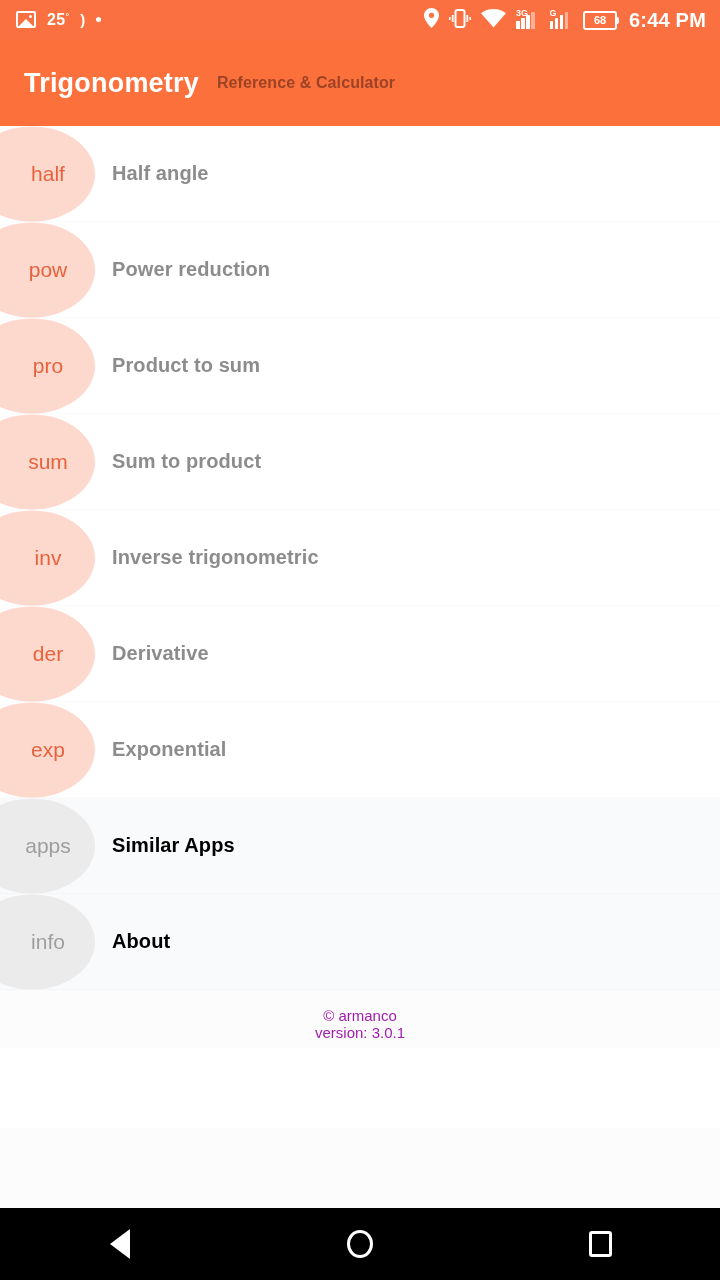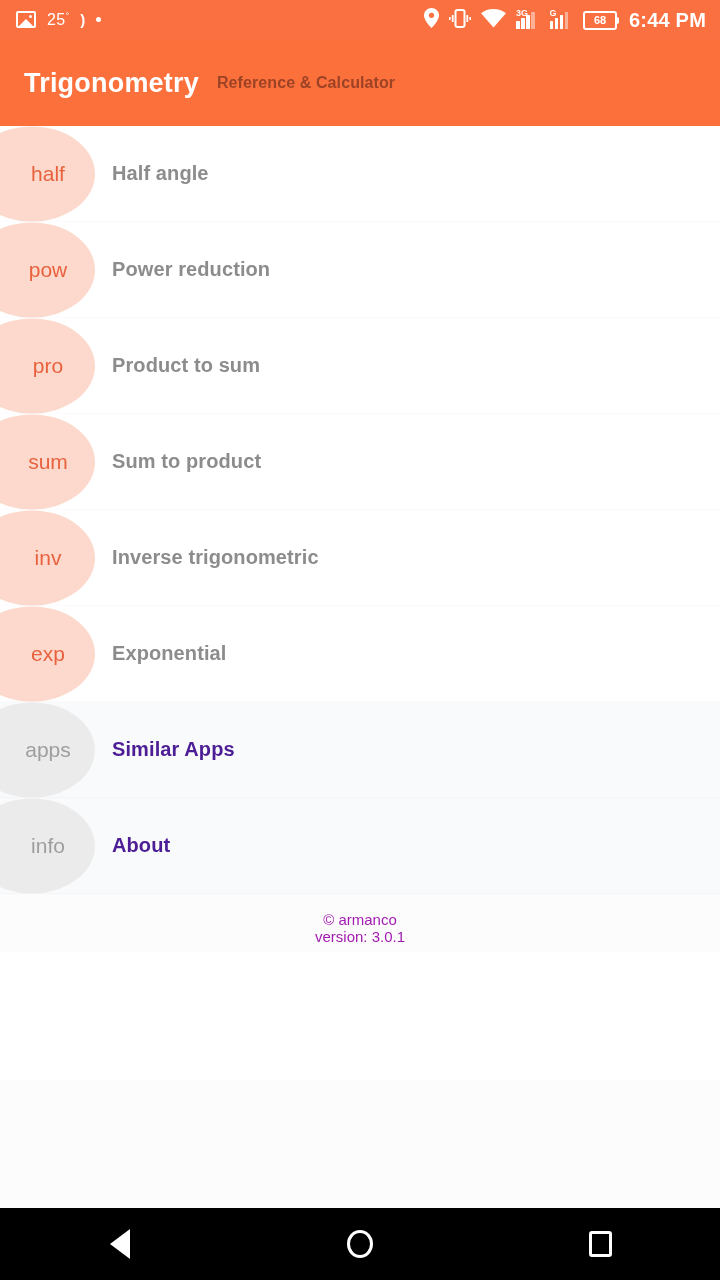--- a/index.html
+++ b/index.html
@@ -19,21 +19,21 @@
   
   .statusbar {
     height:40px; flex:0 0 40px;
     background:#FA7040;
     display:flex; align-items:center;
     padding:0 14px 0 16px;
     color:#ffffff;
   }
   .sb-left { display:flex; align-items:center; gap:11px; }
   .sb-right { margin-left:auto; display:flex; align-items:center; gap:10px; }
-  .sb-temp { font-size:16px; font-weight:normal; letter-spacing:.3px; }
+  .sb-temp { font-size:16px; font-weight:bold; letter-spacing:.3px; }
   .sb-deg { font-size:9px; vertical-align:super; }
   .sb-glyph { font-size:15px; font-weight:bold; line-height:1; }
   .sb-dot { width:5px; height:5px; border-radius:50%; background:#fff; display:block; }
   .sb-time { font-size:20px; font-weight:bold; letter-spacing:.2px; margin-left:2px; }
   .img-icon {
     width:20px; height:17px; border:2px solid #fff; border-radius:2px;
     position:relative; overflow:hidden;
   }
   .img-icon::after{
     content:""; position:absolute; left:1px; bottom:0;
@@ -87,21 +87,21 @@
     background:#FCD9CC;
     display:flex; align-items:center; justify-content:center;
   }
   .badge span { font-size:21px; color:#E8623E; transform:translateX(16px); }
   .row.secondary .badge { background:#EBEBEB; }
   .row.secondary .badge span { color:#9E9E9E; }
   .row-label {
     margin-left:112px; font-size:20px; font-weight:bold; color:#8C8C8C;
     letter-spacing:.1px;
   }
-  .row.secondary .row-label { color:#4c1d95; }
+  .row.secondary .row-label { color:#000000; }
 
   
   .footer {
     flex:0 0 auto; background:#FCFCFD;
     padding-top:18px; padding-bottom:6px;
     text-align:center;
   }
   .footer div { font-size:15px; color:#a21caf; line-height:1.12; }
   .spacer { flex:1 1 auto; background:#FCFCFD; }
 
@@ -211,20 +211,26 @@
       <div class="row-label">Sum to product</div>
     </div>
 
     <div class="row">
       <div class="badge">
           <span>inv</span>
         </div>
       <div class="row-label">Inverse trigonometric</div>
     </div>
 
+    <div class="row">
+      <div class="badge">
+          <span>der</span>
+        </div>
+      <div class="row-label">Derivative</div>
+    </div>
 
     <div class="row">
       <div class="badge">
           <span>exp</span>
         </div>
       <div class="row-label">Exponential</div>
     </div>
 
     <div class="row secondary">
       <div class="badge">

